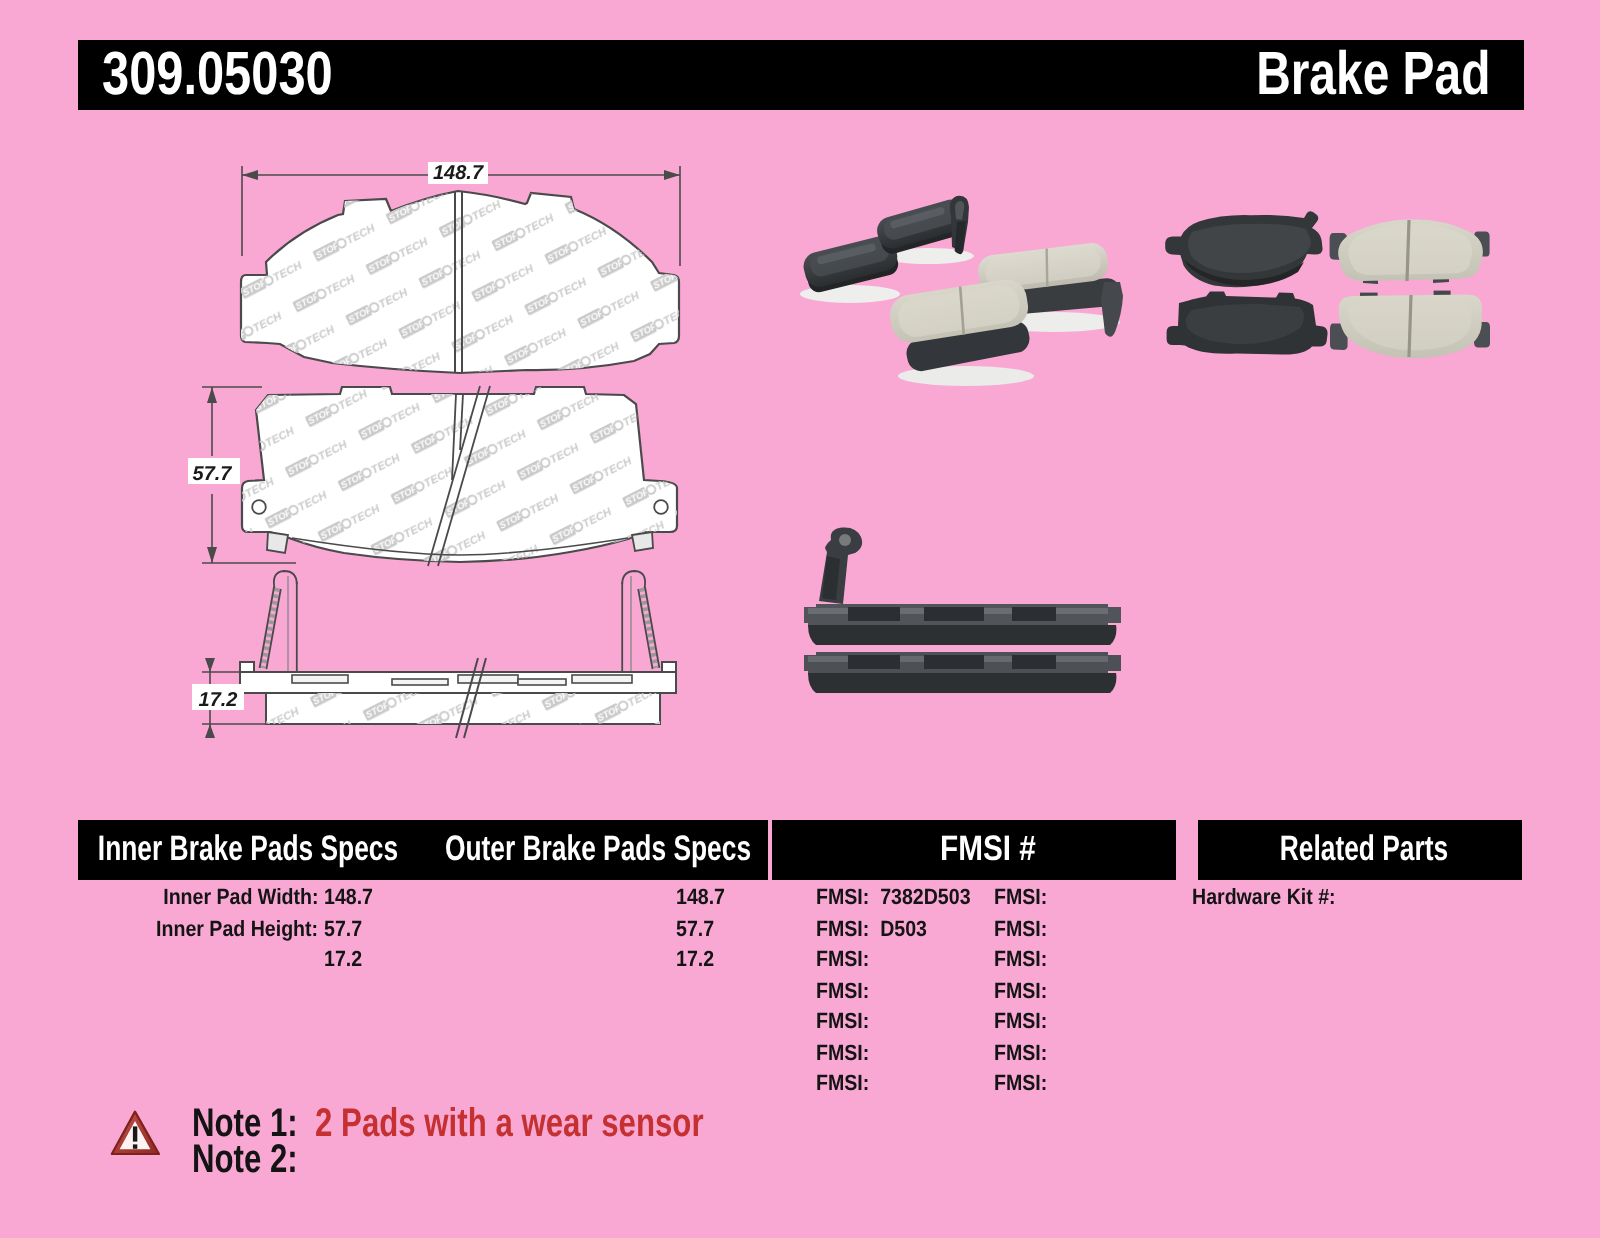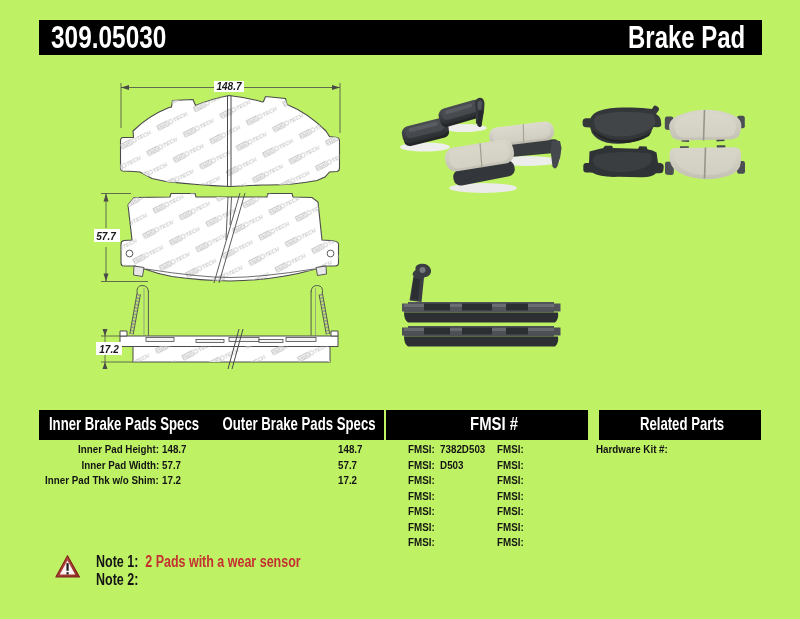--- a/index.html
+++ b/index.html
@@ -1,30 +1,30 @@
 <!DOCTYPE html>
 <html><head>
 <meta charset="utf-8">
 <style>
   html,body{margin:0;padding:0;background:#fff;}
-  #page{position:relative;width:800px;height:619px;background:#bef264;overflow:hidden;
+  #page{position:relative;width:800px;height:619px;background:#f9a8d4;overflow:hidden;
         font-family:"Liberation Sans",sans-serif;}
   .hdrbar{position:absolute;left:39px;top:20px;width:723px;height:35px;background:#000;color:#fff;}
   .h1l{position:absolute;left:12px;top:0;font-size:30.5px;font-weight:bold;line-height:34.5px;
        transform:scaleX(0.80);transform-origin:0 50%;white-space:nowrap;}
   .h1r{position:absolute;right:17px;top:0;font-size:30.5px;font-weight:bold;line-height:34.5px;
        transform:scaleX(0.785);transform-origin:100% 50%;white-space:nowrap;}
   .tbar{position:absolute;top:410px;height:30px;background:#000;color:#fff;}
   .hc{position:absolute;top:0;font-size:17.7px;font-weight:bold;line-height:29px;white-space:nowrap;
       transform:translateX(-50%) scaleX(0.745);}
   .trow{position:absolute;font-size:11px;font-weight:bold;color:#141414;line-height:15.5px;white-space:nowrap;}
   .rt{text-align:right;}
   .cx{display:inline-block;transform:scaleX(0.89);transform-origin:0 50%;white-space:nowrap;}
   .cxr{display:inline-block;transform:scaleX(0.89);transform-origin:100% 50%;white-space:nowrap;}
-  .note{position:absolute;font-size:16px;font-weight:bold;color:#141414;}
+  .note{position:absolute;font-size:20px;font-weight:bold;color:#141414;}
   .ncx{display:inline-block;transform:scaleX(0.78);transform-origin:0 50%;white-space:nowrap;}
   .red{color:#c53030;}
   svg text{font-family:"Liberation Sans",sans-serif;}
 </style>
 </head>
 <body>
 <div id="page">
 
   <div class="hdrbar">
     <div class="h1l">309.05030</div>
@@ -293,23 +293,22 @@
     <span class="hc" style="left:260px;">Outer Brake Pads Specs</span>
   </div>
   <div class="tbar" style="left:386px;width:202px;">
     <span class="hc" style="left:107.5px;transform:translateX(-50%) scaleX(0.84);">FMSI #</span>
   </div>
   <div class="tbar" style="left:599px;width:162px;">
     <span class="hc" style="left:82.5px;">Related Parts</span>
   </div>
 
   <div class="trow rt" style="left:0px;top:442px;width:159px;">
+    <div><span class="cxr">Inner Pad Width:</span></div>
     <div><span class="cxr">Inner Pad Height:</span></div>
-    <div><span class="cxr">Inner Pad Width:</span></div>
-    <div><span class="cxr">Inner Pad Thk w/o Shim:</span></div>
   </div>
   <div class="trow" style="left:162px;top:442px;">
     <div><span class="cx">148.7</span></div>
     <div><span class="cx">57.7</span></div>
     <div><span class="cx">17.2</span></div>
   </div>
   <div class="trow" style="left:338px;top:442px;">
     <div><span class="cx">148.7</span></div>
     <div><span class="cx">57.7</span></div>
     <div><span class="cx">17.2</span></div>

